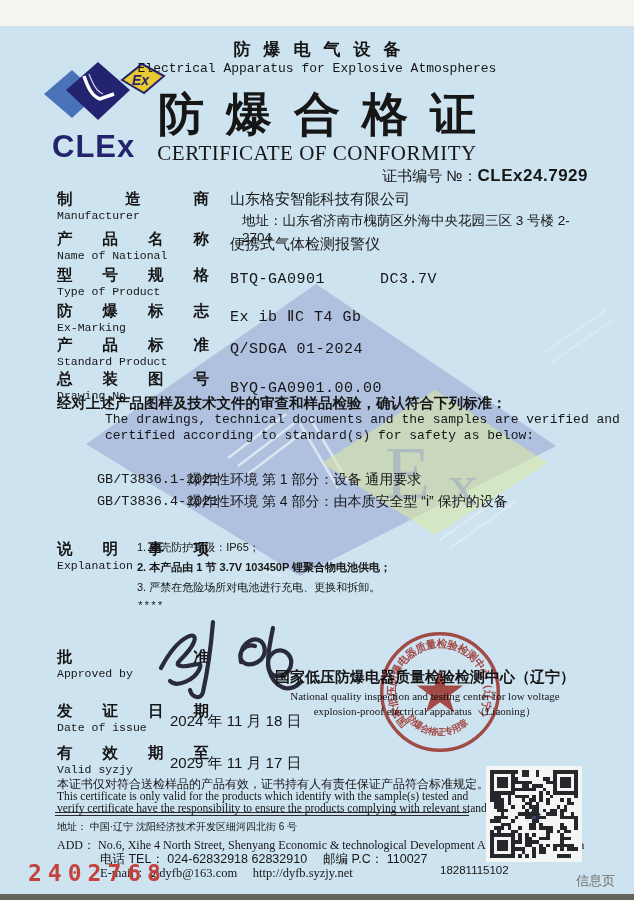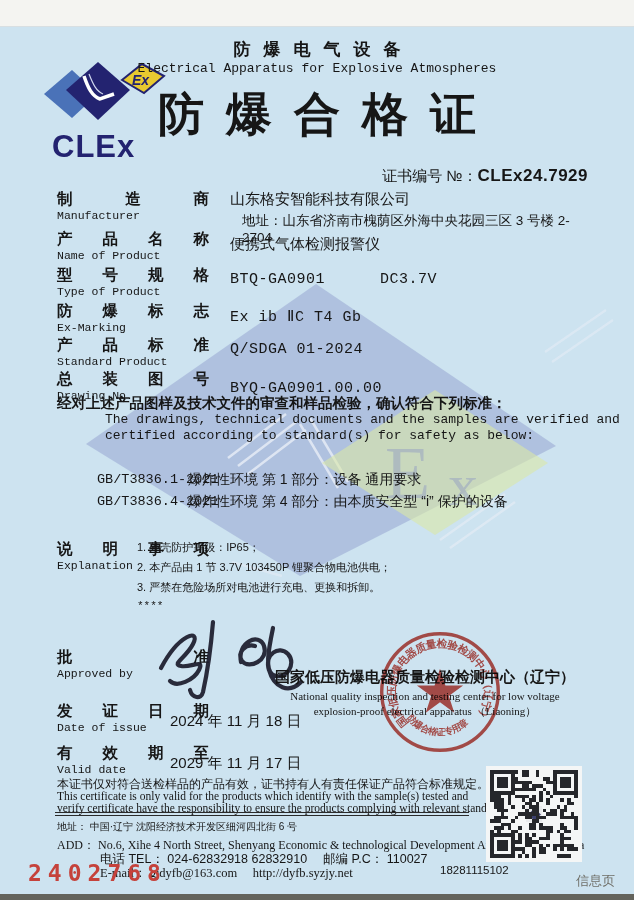--- a/index.html
+++ b/index.html
@@ -84,39 +84,40 @@
     <path d="M 58,26 C 62,38 66,46 74,49 L 88,44" stroke="#ffffff" stroke-width="3.5" fill="none"></path>
     <path d="M 63,24 C 67,34 70,41 77,44" stroke="#cfd6ee" stroke-width="1.2" fill="none"></path>
     <polygon points="96,30 116,14 138,26 118,43" fill="#e8c930" stroke="#232370" stroke-width="2"></polygon>
     <text x="106" y="35" font-size="14" font-weight="bold" font-style="italic" fill="#232370" font-family="'Liberation Sans',sans-serif">Ex</text>
     <text x="26" y="107" font-size="31" font-weight="bold" fill="#232370" letter-spacing="1" font-family="'Liberation Sans',sans-serif">CLEx</text>
   </svg>
 
   <div class="abs hdr-cn">防爆电气设备</div>
   <div class="abs hdr-en">Electrical Apparatus for Explosive Atmospheres</div>
   <div class="abs title-cn">防爆合格证</div>
+  <div class="abs title-en">CERTIFICATE OF CONFORMITY</div>
   <div class="abs cert-no">
     <span>证书编号 №：</span><b>CLEx24.7929</b>
   </div>
 
   <div class="abs row" style="top:190px;">
     <div class="lblbox">
         <div class="lbl-cn">制 造 商</div>
       <div class="lbl-en">Manufacturer</div>
       </div>
     <div class="valbox">
         <div class="val">山东格安智能科技有限公司</div>
       <div class="val-sub" style="margin-left:12px;">地址：山东省济南市槐荫区外海中央花园三区 3 号楼 2-2704</div>
       </div>
   </div>
 
   <div class="abs row" style="top:230px;">
     <div class="lblbox">
         <div class="lbl-cn">产 品 名 称</div>
-      <div class="lbl-en">Name of Product</div>
+      <div class="lbl-en">Name of National</div>
       </div>
     <div class="valbox" style="margin-top:5px;">
         <div class="val">便携式气体检测报警仪</div>
       </div>
   </div>
 
   <div class="abs row" style="top:266px;">
     <div class="lblbox">
         <div class="lbl-cn">型 号 规 格</div>
       <div class="lbl-en">Type of Product</div>
@@ -163,21 +164,21 @@
   <div class="abs std-code" style="top:472px;">GB/T3836.1-2021</div>
   <div class="abs std-desc" style="top:471px;">爆炸性环境 第 1 部分：设备 通用要求</div>
   <div class="abs std-code" style="top:494px;">GB/T3836.4-2021</div>
   <div class="abs std-desc" style="top:493px;">爆炸性环境 第 4 部分：由本质安全型 “i” 保护的设备</div>
 
   <div class="abs" style="left:57px;top:540px;width:152px;">
     <div class="lbl-cn">说 明 事 项</div>
     <div class="lbl-en">Explanation</div>
   </div>
   <div class="abs expl-line" style="top:540px;">1. 外壳防护等级：IP65；</div>
-  <div class="abs expl-line" style="top:560px;">2. 本产品由 1 节 3.7V 103450P 锂聚合物电池供电；</div>
+  <div class="abs expl-line" style="top:560px;font-weight:bold;">2. 本产品由 1 节 3.7V 103450P 锂聚合物电池供电；</div>
   <div class="abs expl-line" style="top:580px;">3. 严禁在危险场所对电池进行充电、更换和拆卸。</div>
   <div class="abs expl-line" style="top:600px;font-family:'Liberation Mono',monospace;">****</div>
 
   <div class="abs" style="left:57px;top:648px;width:152px;">
     <div class="lbl-cn">批 准</div>
     <div class="lbl-en">Approved by</div>
   </div>
   <svg class="abs sig" style="left:145px;top:612px;" width="175" height="100" viewBox="0 0 175 100">
     <g stroke="#1c1c2c" stroke-width="4.2" fill="none" stroke-linecap="round" stroke-linejoin="round">
       <path d="M 16,56 C 34,22 56,16 48,32 C 41,46 26,52 36,54 C 46,56 60,46 54,58 C 49,68 32,76 25,69"></path>
@@ -205,21 +206,21 @@
   </svg>
 
   <div class="abs" style="left:57px;top:702px;width:152px;">
     <div class="lbl-cn">发 证 日 期</div>
     <div class="lbl-en">Date of issue</div>
   </div>
   <div class="abs val" style="left:170px;top:712px;">2024 年 11 月 18 日</div>
 
   <div class="abs" style="left:57px;top:744px;width:152px;">
     <div class="lbl-cn">有 效 期 至</div>
-    <div class="lbl-en">Valid date</div>
+    <div class="lbl-en">Valid syzjy</div>
   </div>
   <div class="abs val" style="left:170px;top:754px;">2029 年 11 月 17 日</div>
 
   <div class="abs disc-en" style="top:790px;">This certificate is only valid for the products which identify with the sample(s) tested and</div>
   <div class="abs disc-cn">本证书仅对符合送检样品的产品有效，证书持有人有责任保证产品符合标准规定。</div>
   <div class="abs disc-en" style="top:802px;">verify certificate have the responsibility to ensure the products complying with relevant standard(s).</div>
 
   <div class="abs rule"></div>
 
   <div class="abs foot-cn" style="left:57px;top:820px;">地址： 中国·辽宁 沈阳经济技术开发区细河四北街 6 号</div>

